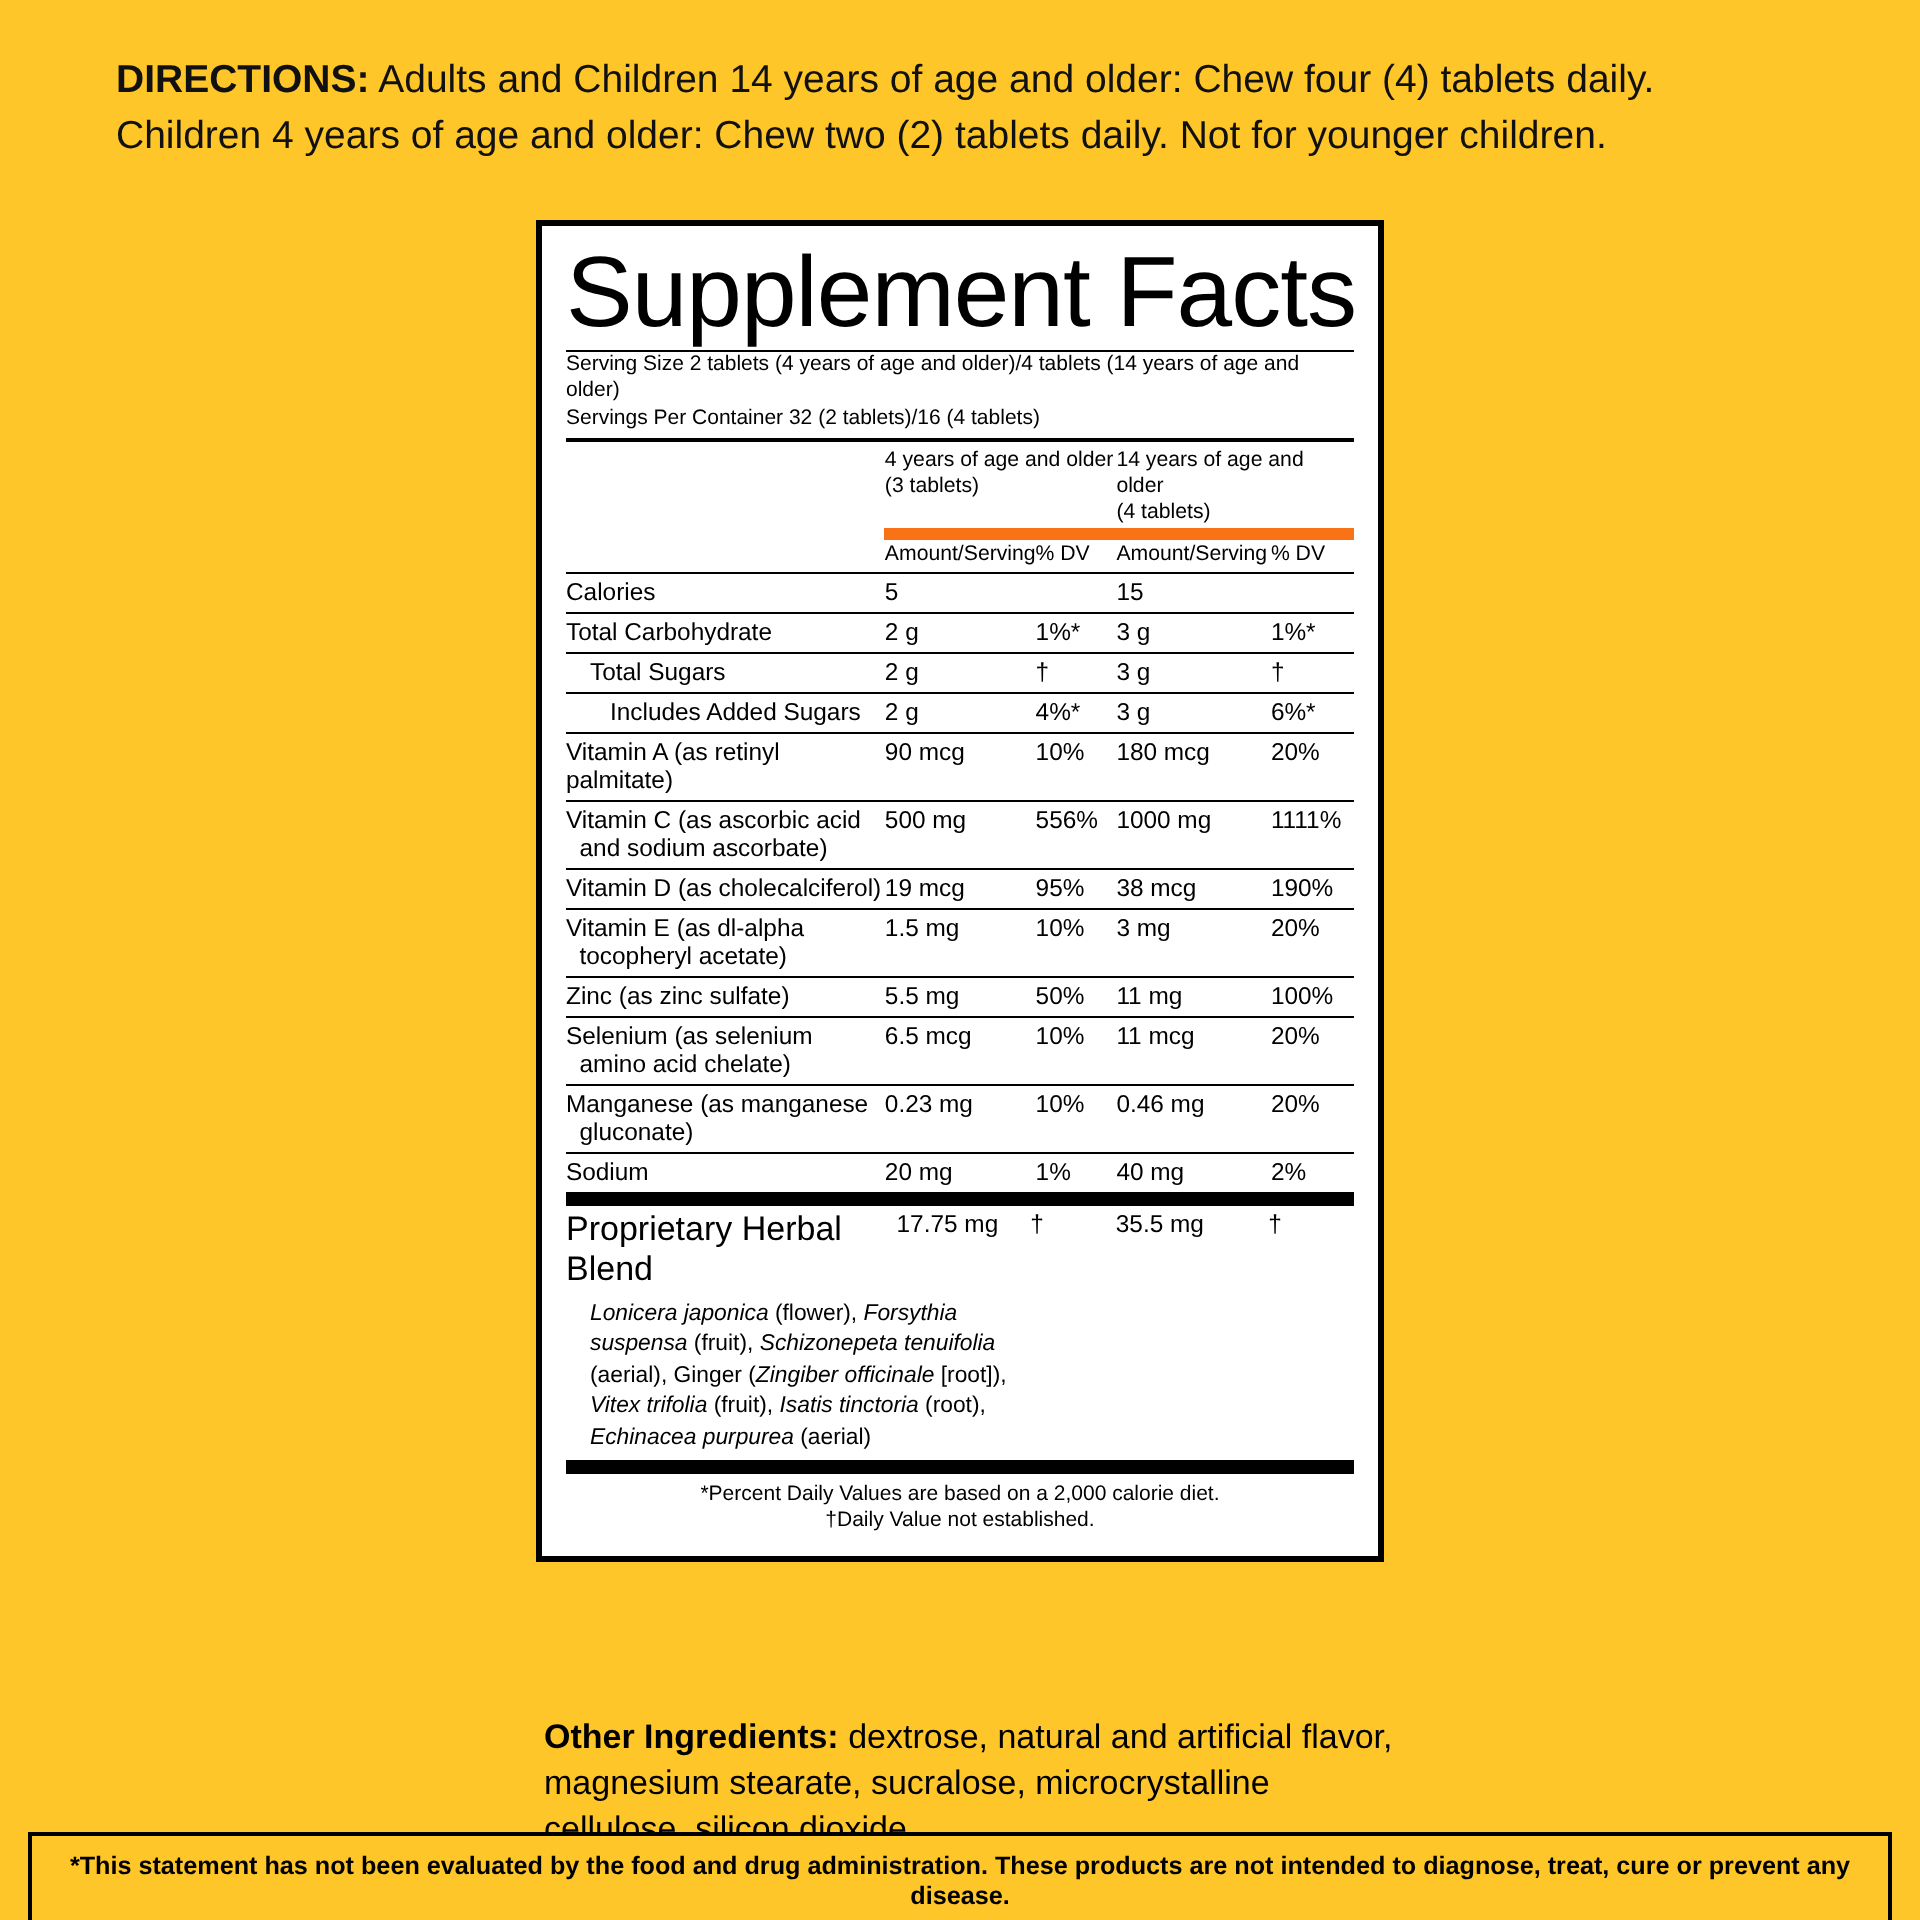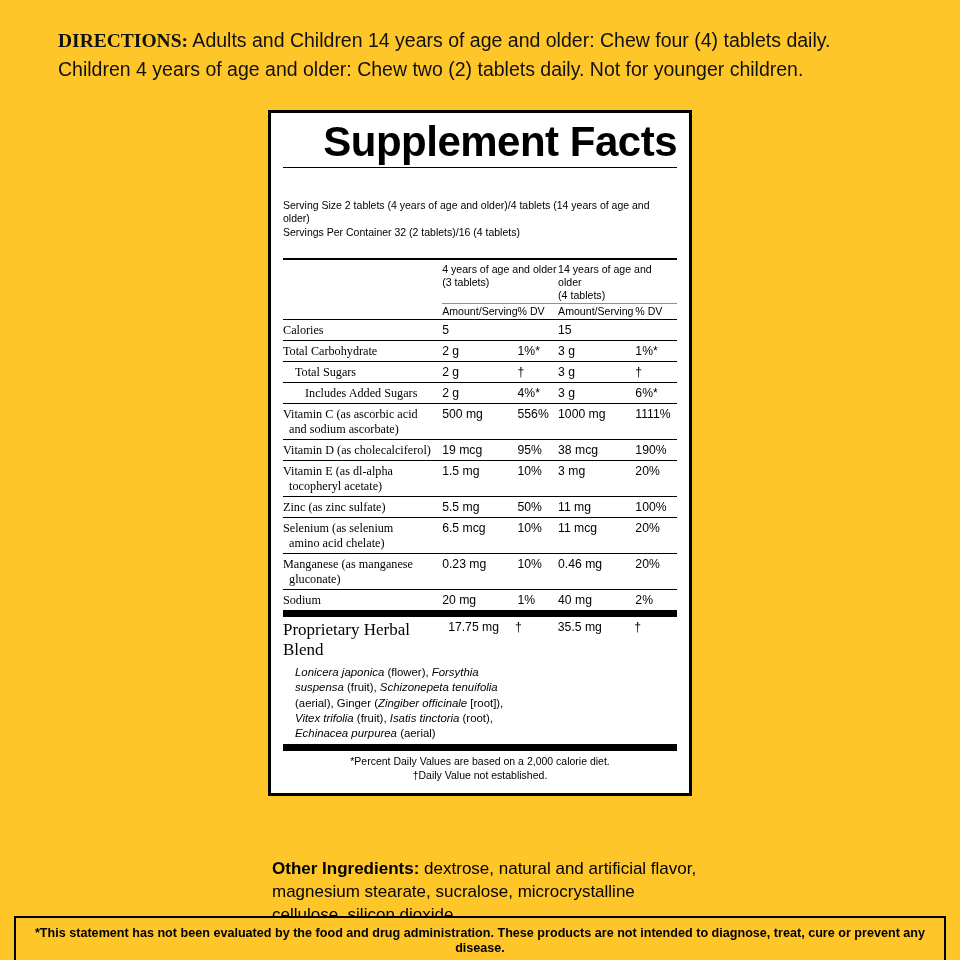--- a/index.html
+++ b/index.html
@@ -21,69 +21,67 @@
     position: absolute;
     left: 58px;
     top: 26px;
     width: 850px;
     font-size: 19.5px;
     line-height: 1.45;
     color: #111;
   }
   .directions .lead {
     font-weight: bold;
-    font-family: Liberation Serif, serif;
   }
 
   
   .panel {
     position: absolute;
     left: 268px;
     top: 110px;
     width: 424px;
     background: #ffffff;
     border: 3px solid #000;
     box-sizing: border-box;
     padding: 6px 12px 10px 12px;
   }
 
   .sf-title {
     font-family: "Liberation Sans", sans-serif;
-    font-weight: bold;
-    font-size: 42px;
+    font-weight: normal;
+    font-size: 50px;
     letter-spacing: -0.5px;
     line-height: 1.02;
     text-align: right;
     margin: 2px 0 3px 0;
     white-space: nowrap;
   }
 
   .serving-lines {
     font-size: 10.5px;
     line-height: 1.28;
-    padding-bottom: 19px;
-    margin-top: 31px;
+    padding-bottom: 3px;
   }
 
   .rule-thin { border-top: 1px solid #000; }
   .rule-med  { border-top: 2px solid #000; }
   .rule-thick{ border-top: 7px solid #000; }
 
   table.facts {
     width: 100%;
     border-collapse: collapse;
     font-size: 12.2px;
   }
   table.facts td, table.facts th {
     padding: 2.5px 0 2.5px 0;
     vertical-align: top;
     text-align: left;
     font-weight: normal;
   }
-  td.nutr { width: 168px; font-family: Liberation Serif, serif; }
+  td.nutr { width: 168px; }
   td.a1 { width: 68px; text-align: center; }
   td.d1 { width: 44px; text-align: center; }
   td.a2 { width: 78px; text-align: center; }
   td.d2 { width: 44px; text-align: center; }
 
   tr.rowline > td { border-top: 1px solid #000; }
 
   .indent1 { padding-left: 12px !important; margin-top: 32px; }
   .indent2 { padding-left: 22px !important; }
 
@@ -93,21 +91,21 @@
     line-height: 1.22;
     text-align: center;
     padding-top: 3px !important;
     padding-bottom: 1px !important;
   }
   .colhead-sub {
     font-size: 10.6px;
     text-align: center;
     padding-top: 1px !important;
   }
-  .hdr-underline { border-bottom: 1px solid #f97316; }
+  .hdr-underline { border-bottom: 6px solid #f97316; }
 
   .blend-name { font-size: 17px; }
   .blend-detail {
     font-size: 11.4px;
     line-height: 1.35;
     padding-top: 1px;
     padding-bottom: 2px;
   }
 
   .footnotes {
@@ -213,20 +211,27 @@
           <td class="d1">†</td>
           <td class="a2">3 g</td>
           <td class="d2">†</td>
         </tr>
         <tr class="rowline">
           <td class="nutr indent2">Includes Added Sugars</td>
           <td class="a1">2 g</td>
           <td class="d1">4%*</td>
           <td class="a2">3 g</td>
           <td class="d2">6%*</td>
+        </tr>
+        <tr class="rowline">
+          <td class="nutr">Vitamin A (as retinyl palmitate)</td>
+          <td class="a1">90 mcg</td>
+          <td class="d1">10%</td>
+          <td class="a2">180 mcg</td>
+          <td class="d2">20%</td>
         </tr>
         <tr class="rowline">
           <td class="nutr">Vitamin C (as ascorbic acid<br>&nbsp;&nbsp;and sodium ascorbate)</td>
           <td class="a1">500 mg</td>
           <td class="d1">556%</td>
           <td class="a2">1000 mg</td>
           <td class="d2">1111%</td>
         </tr>
         <tr class="rowline">
           <td class="nutr">Vitamin D (as cholecalciferol)</td>

